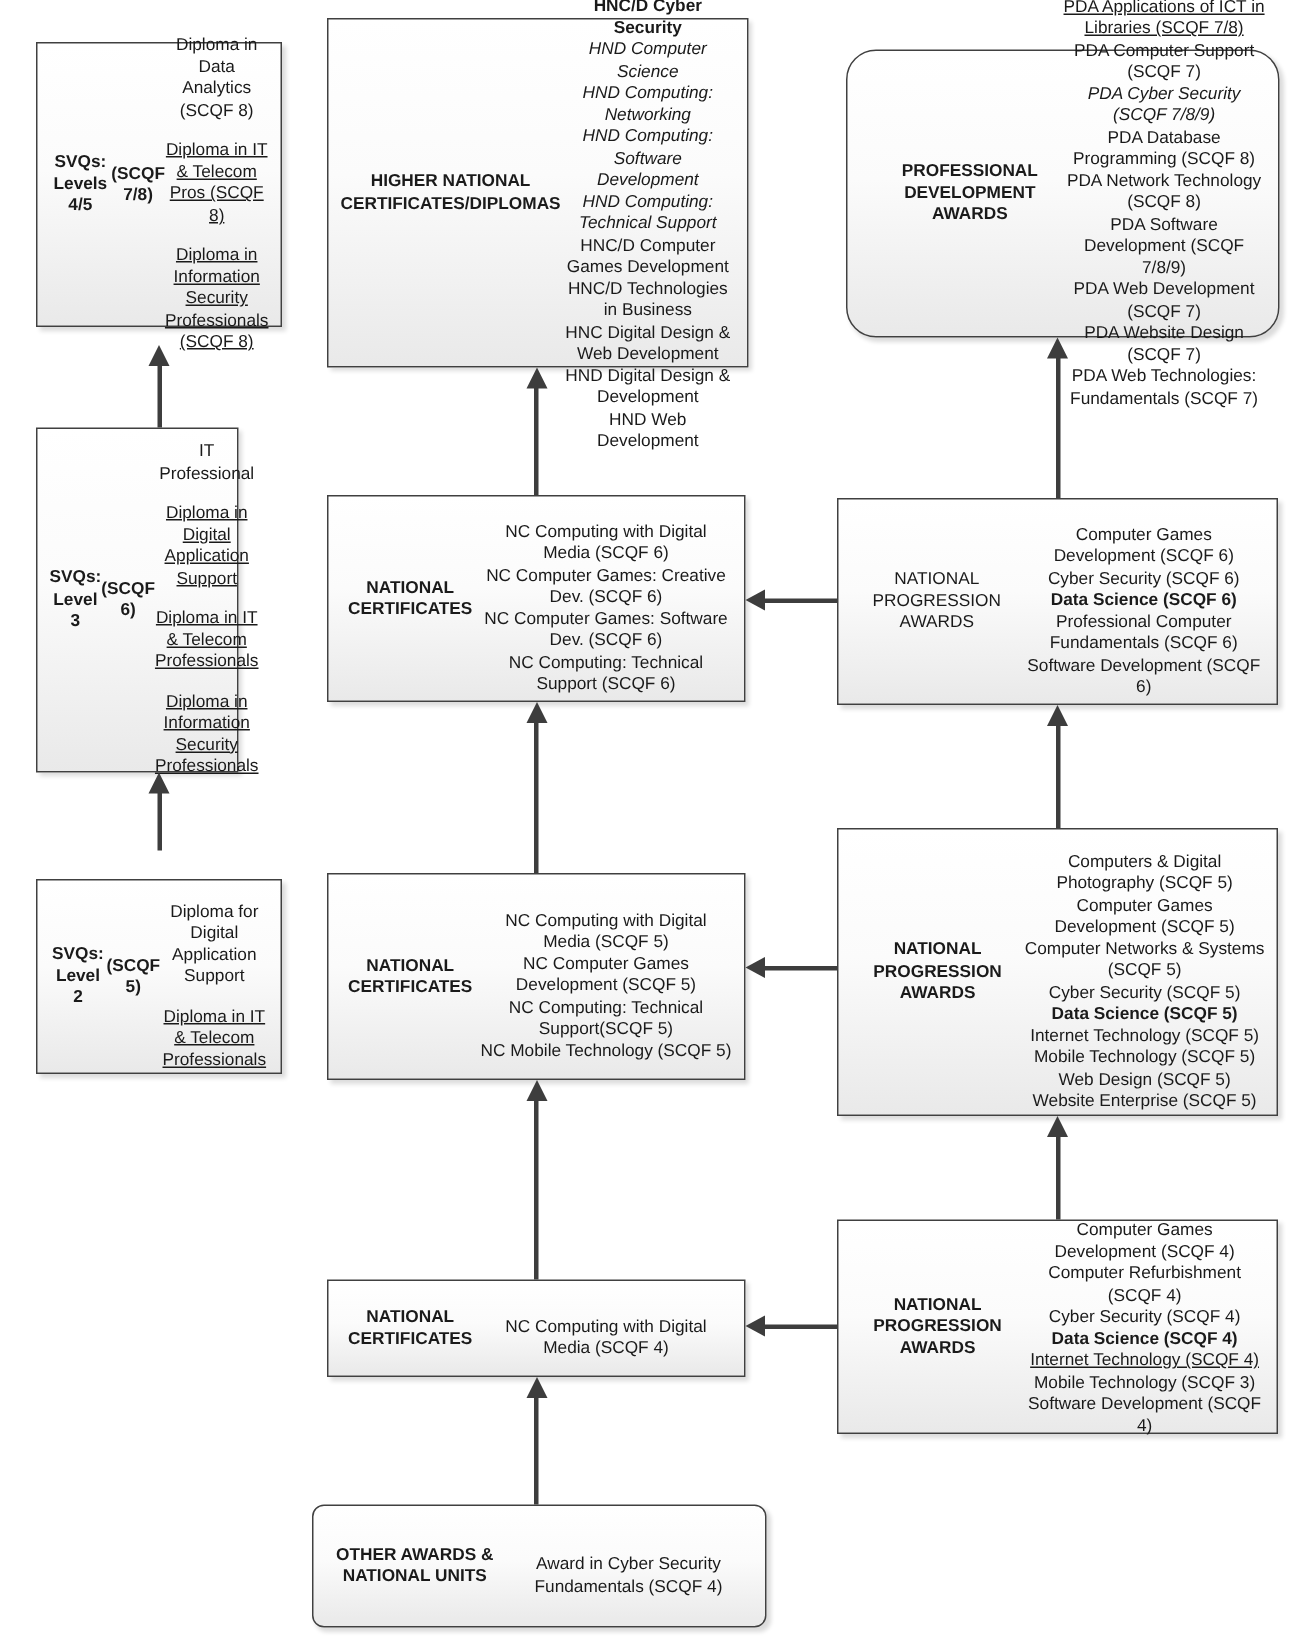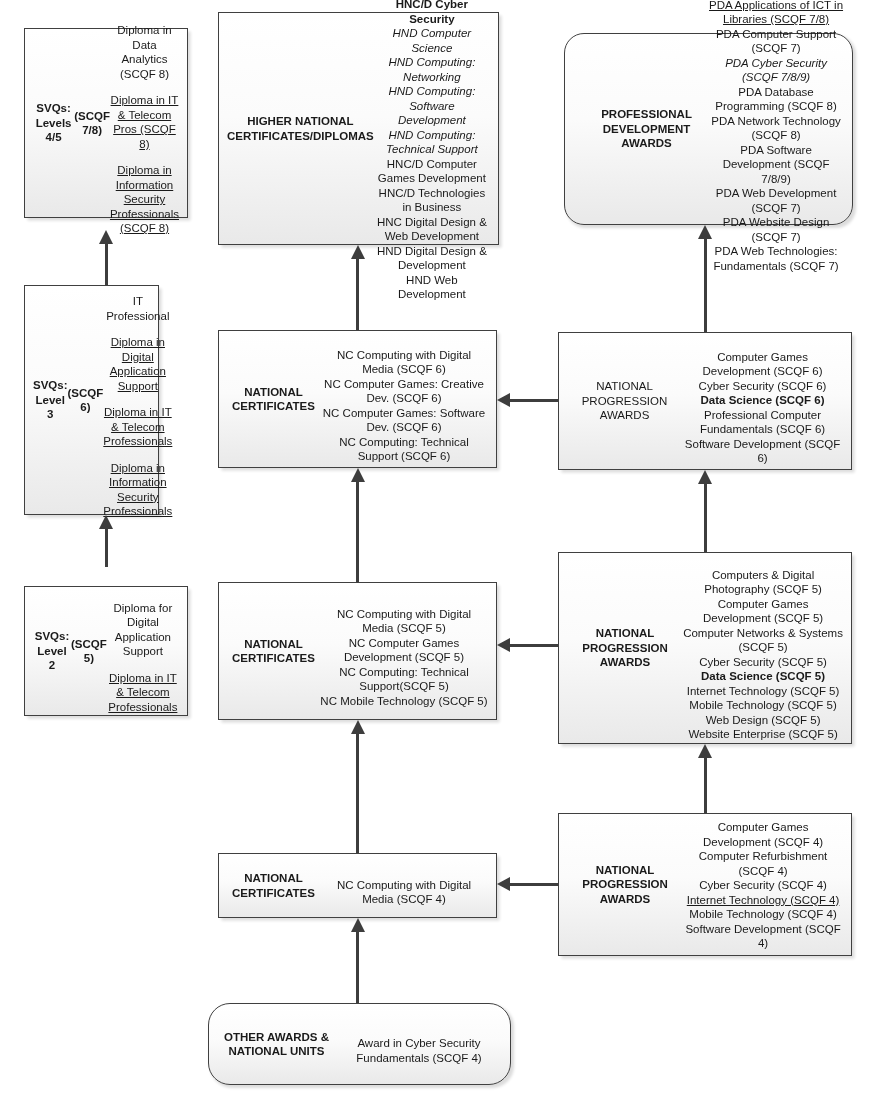--- a/index.html
+++ b/index.html
@@ -10,21 +10,21 @@
   }
   .box {
     position:absolute; box-sizing:border-box;
     border:1.5px solid #404040;
     background:linear-gradient(180deg,#ffffff 0%,#fbfbfb 45%,#e9e9e9 100%);
     box-shadow:2.5px 2.5px 3px rgba(0,0,0,0.14);
     display:flex; flex-direction:row; justify-content:flex-start; align-items:center;
     text-align:center; padding:6px 8px;
   }
   .rounded { border-radius:20px; }
-  .rounded-lg { border-radius:22px; }
+  .rounded-lg { border-radius:8px; }
   .box-title { font-weight:bold; font-size:11.5px; line-height:14.5px; }
   .box-title.title-regular { font-weight:normal; }
   .box-subtitle { font-weight:bold; font-size:11.5px; line-height:14.5px; }
   .items { margin-top:13px; width:100%; }
   .items.tight { margin-top:2px; }
   .item { font-size:11.5px; line-height:14.5px; }
   .gapped .item + .item { margin-top:12px;text-decoration:underline; }
   .item.bold { font-weight:bold; }
   .item.italic { font-style:italic; }
   .item.underline { text-decoration:underline; }
@@ -168,22 +168,23 @@
         <div class="item">Website Enterprise (SCQF 5)</div>
       </div>
   </div>
 
   <div class="box" style="left:558px; top:813px; width:294px; height:143px;">
     <div class="box-title">NATIONAL PROGRESSION AWARDS</div>
     <div class="items tight">
         <div class="item">Computer Games Development (SCQF 4)</div>
         <div class="item">Computer Refurbishment (SCQF 4)</div>
         <div class="item">Cyber Security (SCQF 4)</div>
+        <div class="item bold">Data Science (SCQF 4)</div>
         <div class="item underline">Internet Technology (SCQF 4)</div>
-        <div class="item">Mobile Technology (SCQF 4)</div>
+        <div class="item">Mobile Technology (SCQF 3)</div>
         <div class="item">Software Development (SCQF 4)</div>
       </div>
   </div>
 
   <div class="varrow" style="left:104.5px; top:243px; height:42px;"></div>
   <div class="varrow" style="left:104.5px; top:528px; height:39px;"></div>
   <div class="varrow" style="left:356px; top:258px; height:72px;"></div>
   <div class="varrow" style="left:356px; top:481px; height:101px;"></div>
   <div class="varrow" style="left:356px; top:733px; height:120px;"></div>
   <div class="varrow" style="left:356px; top:931px; height:72px;"></div>

